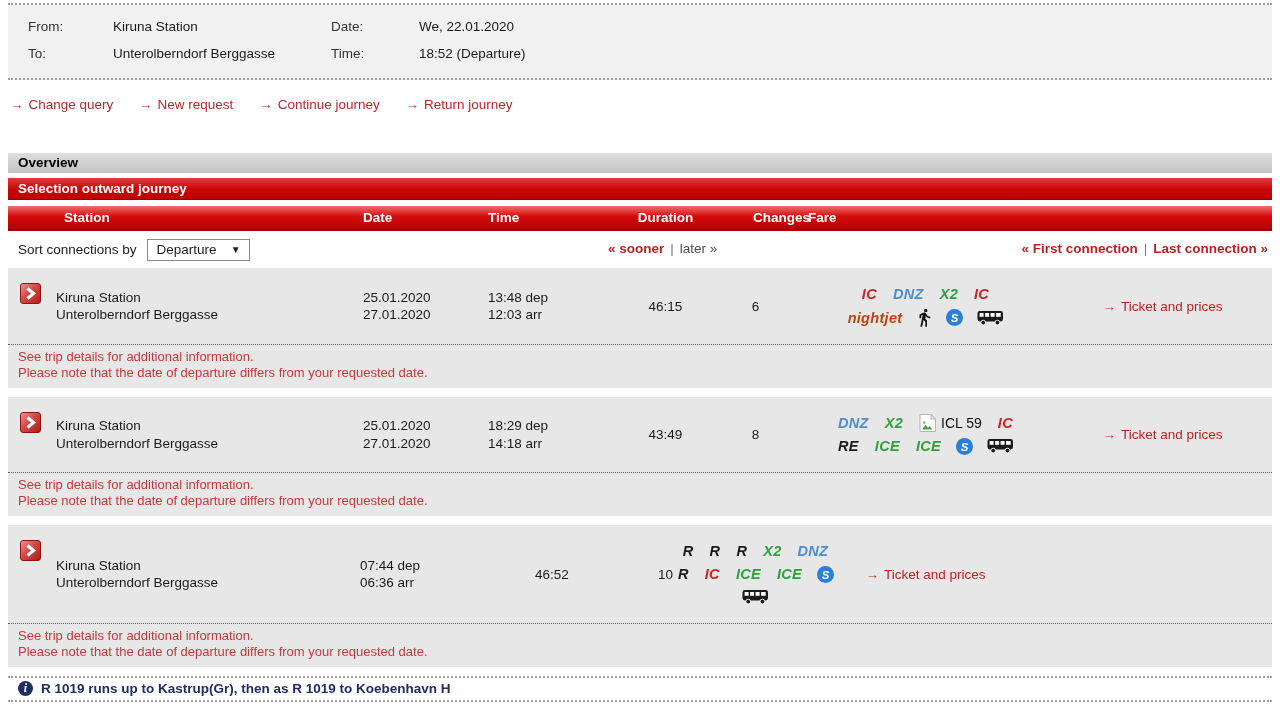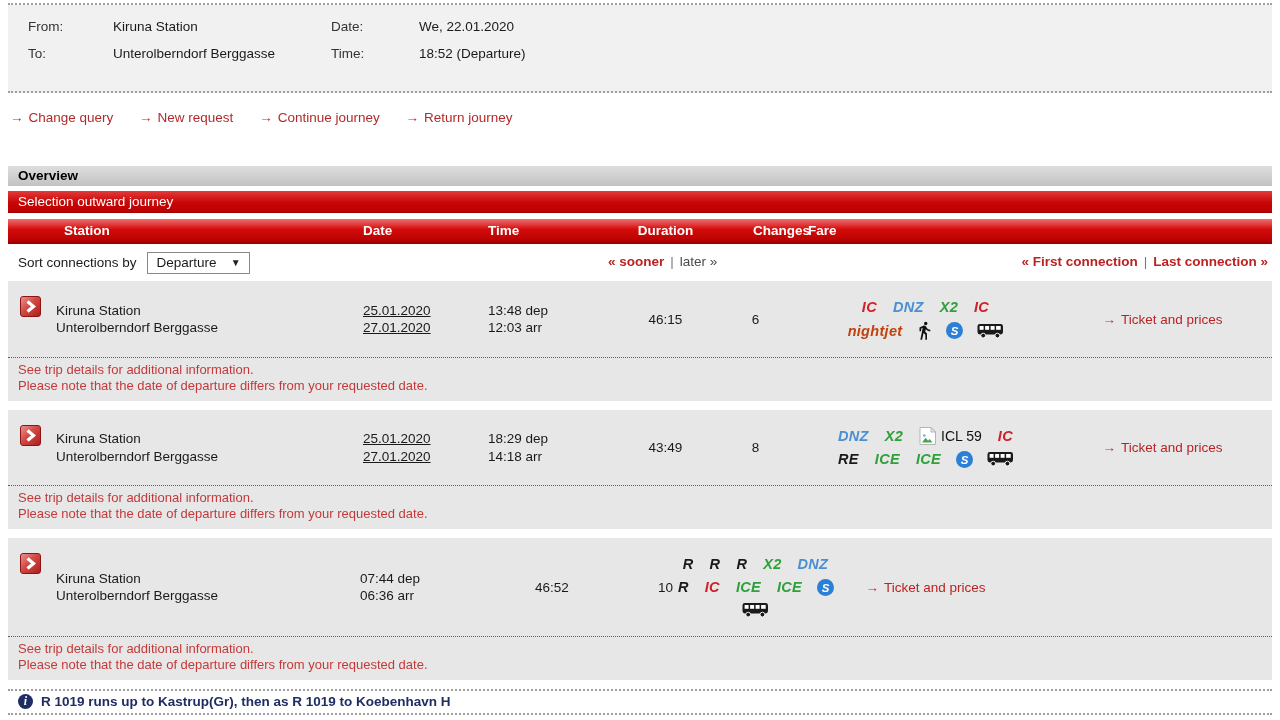--- a/index.html
+++ b/index.html
@@ -4,30 +4,30 @@
 <style>
   html,body{margin:0;padding:0;background:#fff;}
   body{width:1280px;height:720px;overflow:hidden;font-family:"Liberation Sans","DejaVu Sans",sans-serif;font-size:13.5px;color:#1a1a1a;}
   .wrap{padding:0 8px;}
   .dotted{border-top:2px dotted #9f9f9f;height:0;}
 
   .top-line{margin-top:3px;}
 
   .gray-bar{height:20px;line-height:20px;padding-left:10px;font-weight:bold;color:#000;
     background:linear-gradient(#dedede,#c2c2c2);}
-  .input-panel{background:#f1f1f1;padding:13px 0 28px 0;border-bottom:2px dotted #9f9f9f;}
+  .input-panel{background:#f1f1f1;padding:13px 0 15px 0;border-bottom:2px dotted #9f9f9f;}
   .input-grid{display:grid;grid-template-columns:85px 218px 88px auto;padding-left:20px;row-gap:9px;line-height:18px;}
   .input-grid .lbl{color:#333;}
 
   .actions{margin:17px 0 0 2px;height:20px;}
   .action-link{color:#b22a2a;text-decoration:none;margin-right:22px;cursor:pointer;}
   .arrow-glyph{color:#c22b2b;font-weight:bold;margin-right:5px;}
 
   .overview-sec{margin-top:36px;}
-  .redbar{height:21px;line-height:21px;padding-left:10px;margin-top:5px;font-weight:normal;color:#fff;
+  .redbar{height:21px;line-height:21px;padding-left:10px;margin-top:5px;font-weight:bold;color:#fff;
     background:linear-gradient(#e23a3a,#c80606 55%,#bc0000);border-bottom:1px solid #9a0000;}
   .red-header{display:grid;height:23px;line-height:23px;margin-top:6px;color:#fff;font-weight:bold;
     grid-template-columns:350px 128px 132px 95px 85px 255px 1fr;
     background:linear-gradient(#ef7070,#d40b0b 45%,#b50000);border-bottom:2px solid #9a0000;}
   .red-header .h-station{padding-left:56px;}
   .red-header .h-date{padding-left:5px;}
   .red-header .h-time{padding-left:2px;}
   .red-header .h-duration{text-align:center;}
   .red-header .h-changes{text-align:center;padding-left:40px;}
   .red-header .h-products{padding-left:55px;}
@@ -42,21 +42,21 @@
   .red-link{color:#bb2222;font-weight:bold;text-decoration:none;cursor:pointer;}
   .plain-link{color:#4a4a4a;text-decoration:none;cursor:pointer;}
   .pipe{color:#777;margin:0 6px;font-weight:normal;}
 
   .conn{background:#e7e7e7;margin-bottom:9px;}
   .conn-main{display:grid;grid-template-columns:46px 304px 128px 132px 95px 85px 255px 1fr;
     align-items:center;padding:13px 0;}
   .two-line div{line-height:17.5px;}
   .icon-cell{padding-left:12px;align-self:start;padding-top:2px;}
   .station-cell{padding-left:2px;}
-  .date-cell{padding-left:5px;text-decoration:underline;}
+  .date-cell{padding-left:5px;}
   .time-cell{padding-left:2px;}
   .dur-cell,.chg-cell{text-align:center;}
   .products-cell{text-align:center;}
   .product-line{display:flex;justify-content:center;align-items:center;margin:3px 0;min-height:20px;}
   .product-logo{font-weight:bold;font-size:14.5px;margin:0 8px;letter-spacing:.3px;}
   .product-icon{margin:0 7px;display:inline-flex;align-items:center;}
   .product-imglabel{margin-left:-4px;margin-right:8px;color:#111;font-size:14px;}
   .fare-cell{text-align:center;}
   .fare-link{color:#bb2222;text-decoration:none;cursor:pointer;}
   .select-btn{width:21px;height:21px;border:1px solid #8e1414;border-radius:3px;cursor:pointer;padding:0;

